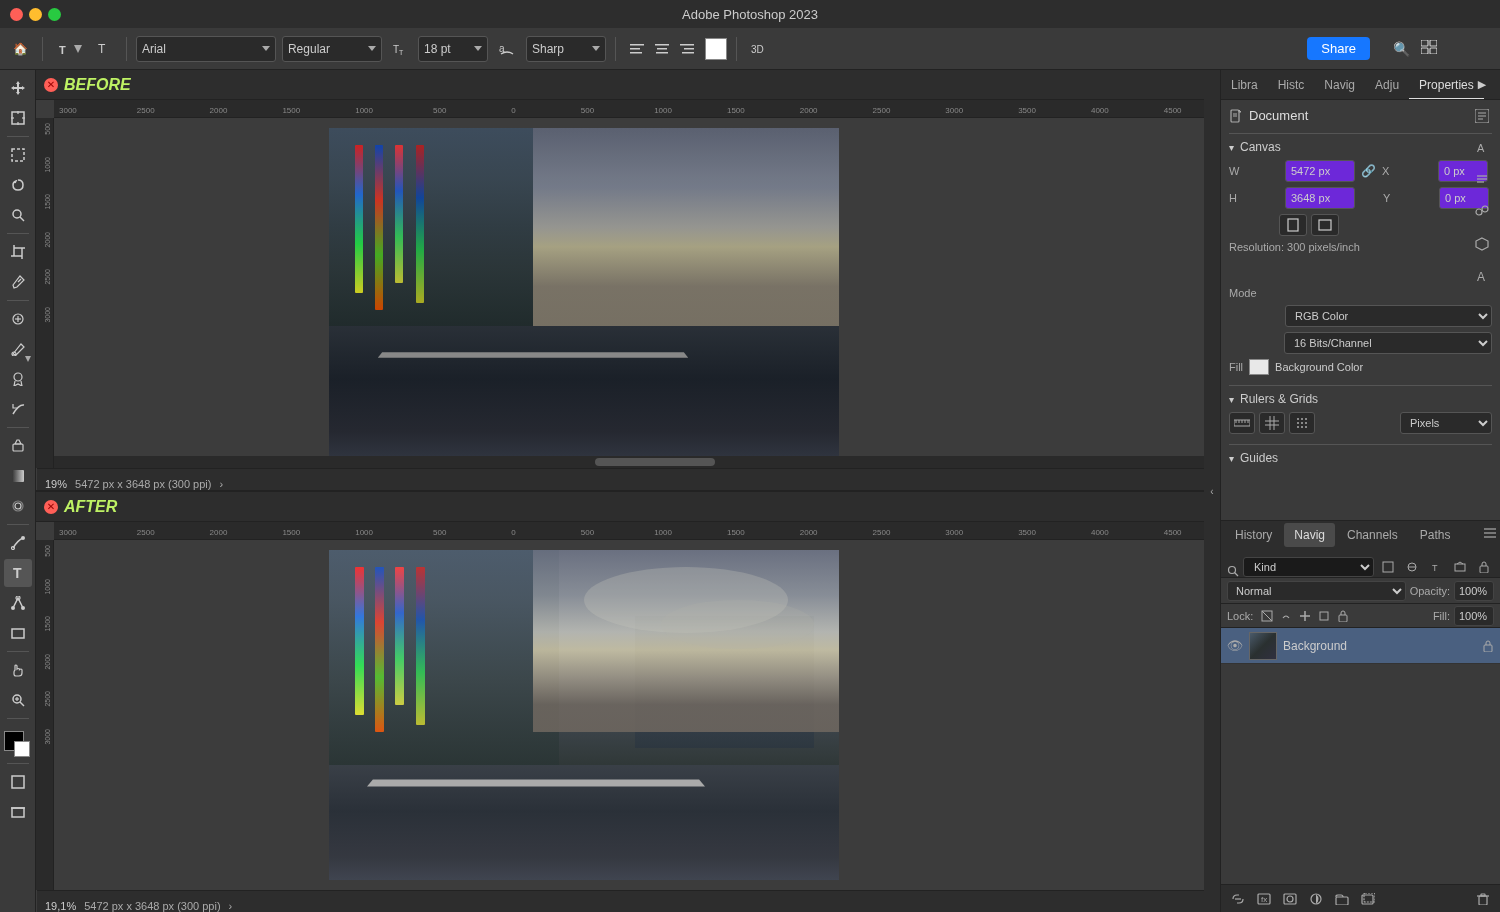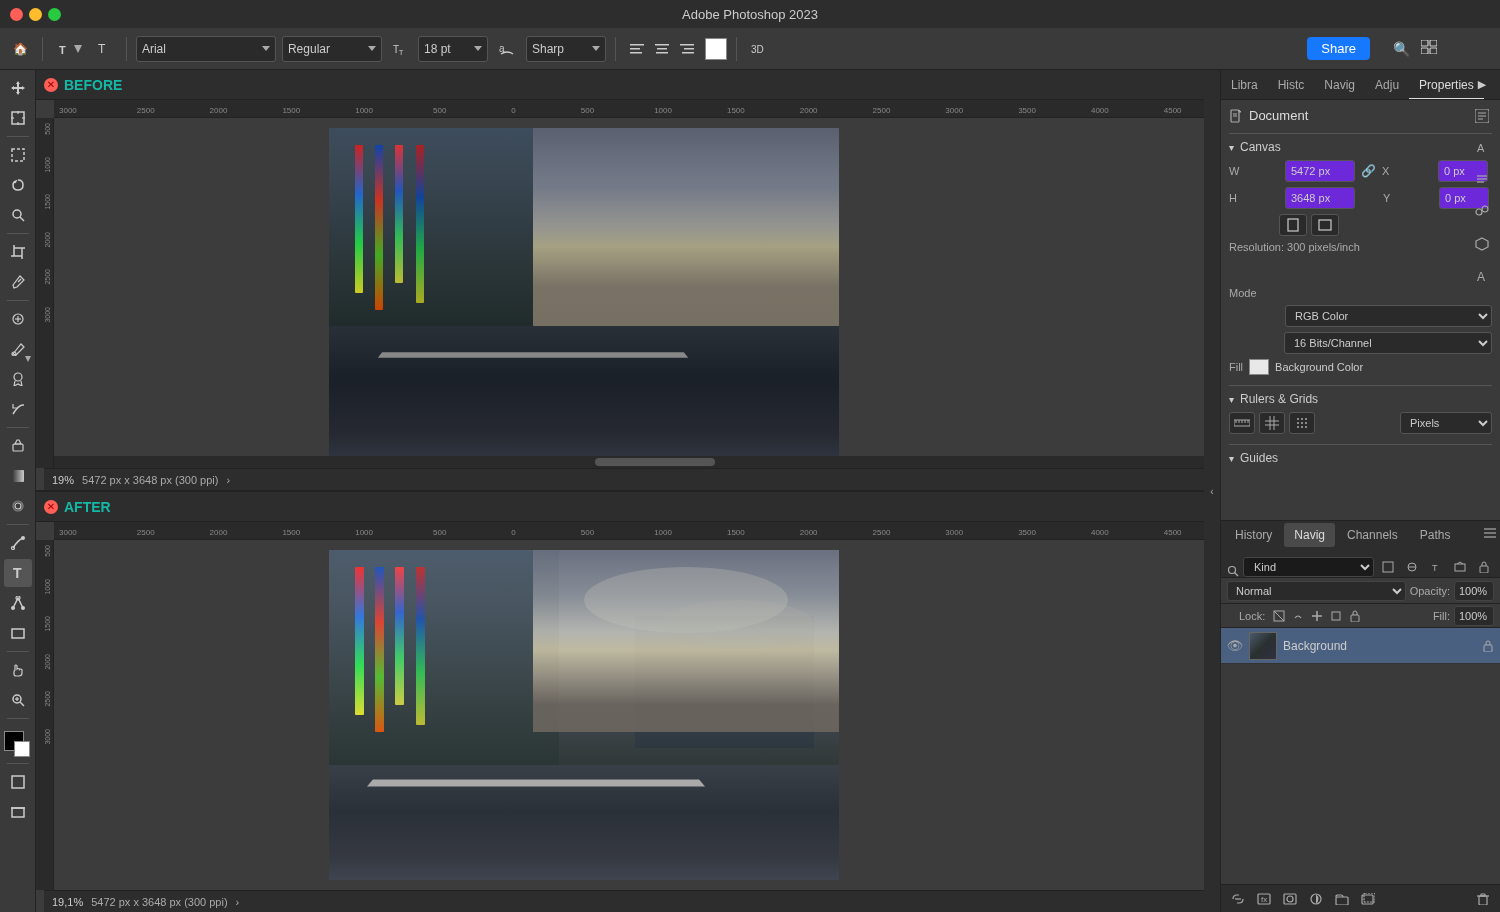--- a/index.html
+++ b/index.html
@@ -72,42 +72,42 @@
       display: flex; flex-direction: column;
     }
 
     
     .doc-panel { flex: 1; position: relative; overflow: hidden; border-bottom: 2px solid #222; }
     .doc-header {
       height: 30px; background: #2d2d2d; display: flex; align-items: center; padding: 0 8px; gap: 6px;
       border-bottom: 1px solid #222;
     }
     .doc-close { width: 14px; height: 14px; background: #ff5f57; border-radius: 50%; cursor: pointer; font-size: 10px; display: flex; align-items: center; justify-content: center; color: #900; }
-    .doc-title { font-size: 14px; color: #14b8a6; font-weight: 600; }
+    .doc-title { font-size: 16px; color: #bef264; font-weight: 600; font-style: italic; }
     .doc-content { position: relative; overflow: hidden; height: calc(100% - 30px); }
     .ruler-h { height: 18px; background: #2a2a2a; display: flex; align-items: flex-end; padding-bottom: 2px; overflow: hidden; border-bottom: 1px solid #222; position: relative; }
     .ruler-v { width: 18px; background: #2a2a2a; position: absolute; left: 0; top: 0; bottom: 0; border-right: 1px solid #222; z-index: 2; }
 
     
     .photo-sim {
       width: 100%; height: 100%;
       background: linear-gradient(180deg, #4a5a6a 0%, #5a6a7a 15%, #3a4a5a 30%, #2a3030 50%, #1a2020 65%, #252530 80%, #303040 100%);
       position: relative; overflow: hidden;
     }
     .photo-sim-before {
       background: linear-gradient(180deg, #5a6070 0%, #606870 15%, #404850 30%, #303838 50%, #202828 65%, #252530 80%, #303040 100%);
     }
     .photo-sim-after {
       background: linear-gradient(180deg, #6a7080 0%, #7a8090 15%, #5a6878 30%, #404850 50%, #303838 65%, #303840 80%, #3a4050 100%);
     }
 
     
     .status-bar {
-      height: 22px; background: #2d2d2d; display: flex; align-items: center; padding: 0 8px; gap: 8px;
-      border-top: 1px solid #222; font-size: 11px; color: #aaa; position: absolute; bottom: 0; left: 8px; right: 0;
+      height: 22px; background: #2d2d2d; display: flex; align-items: flex-end; padding: 0 8px; gap: 8px;
+      border-top: 1px solid #222; font-size: 11px; color: #aaa; position: absolute; bottom: 0; left: 1px; right: 0;
     }
     .status-zoom { color: #ccc; }
 
     
     #right-panel {
       width: 280px; background: #3a3a3a; border-left: 1px solid #222;
       display: flex; flex-direction: column;
     }
 
     
@@ -175,21 +175,21 @@
       border-bottom: 1px solid #222; flex-shrink: 0;
     }
     .blend-select { background: #2a2a2a; border: 1px solid #444; color: #ccc; font-size: 11px; padding: 1px 4px; border-radius: 3px; height: 20px; flex: 1; cursor: pointer; }
     .opacity-label { font-size: 11px; color: #aaa; }
     .opacity-value { font-size: 11px; color: #ccc; background: #2a2a2a; border: 1px solid #444; padding: 1px 4px; border-radius: 3px; width: 40px; height: 20px; display: flex; align-items: center; }
 
     .lock-fill-row {
       height: 24px; background: #3a3a3a; display: flex; align-items: center; padding: 0 6px; gap: 6px;
       border-bottom: 1px solid #222; flex-shrink: 0;
     }
-    .lock-label { font-size: 11px; color: #aaa; margin-left: 12px; }
+    .lock-label { font-size: 11px; color: #aaa; }
     .lock-icons { display: flex; gap: 3px; }
     .lock-icon-btn { width: 16px; height: 16px; background: none; border: none; color: #aaa; cursor: pointer; font-size: 10px; display: flex; align-items: center; justify-content: center; }
     .fill-opacity { margin-left: auto; font-size: 11px; color: #aaa; display: flex; gap: 4px; align-items: center; }
 
     .layers-list { flex: 1; overflow-y: auto; background: #3a3a3a; }
     .layer-item {
       height: 36px; display: flex; align-items: center; padding: 0 6px; gap: 6px; cursor: pointer;
       border-bottom: 1px solid #333;
     }
     .layer-item.selected { background: #4a6080; }

